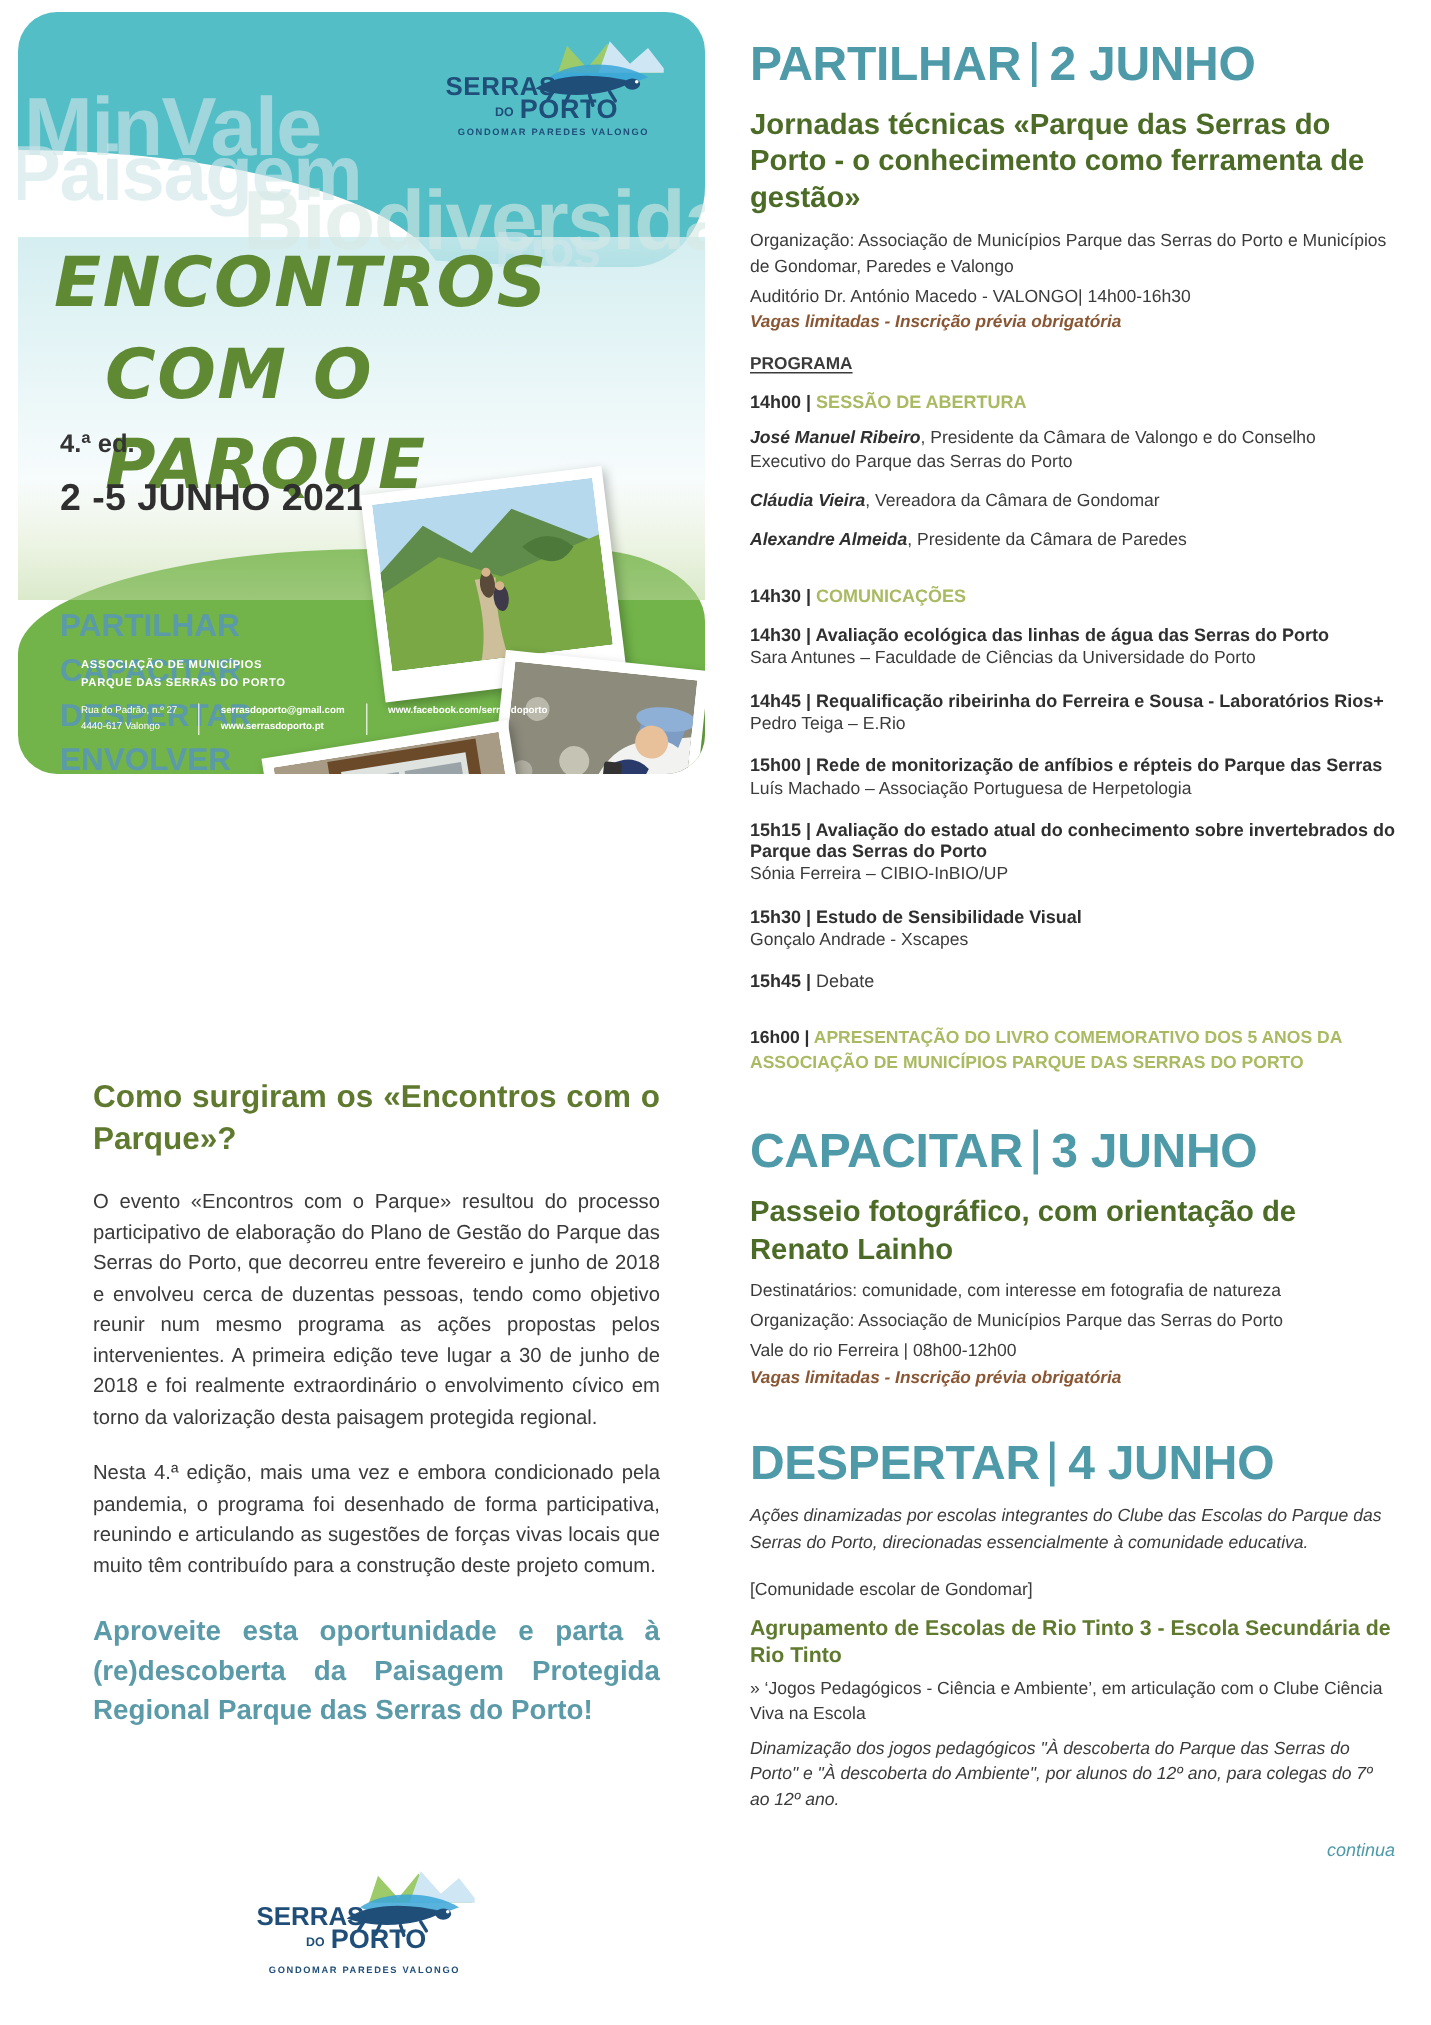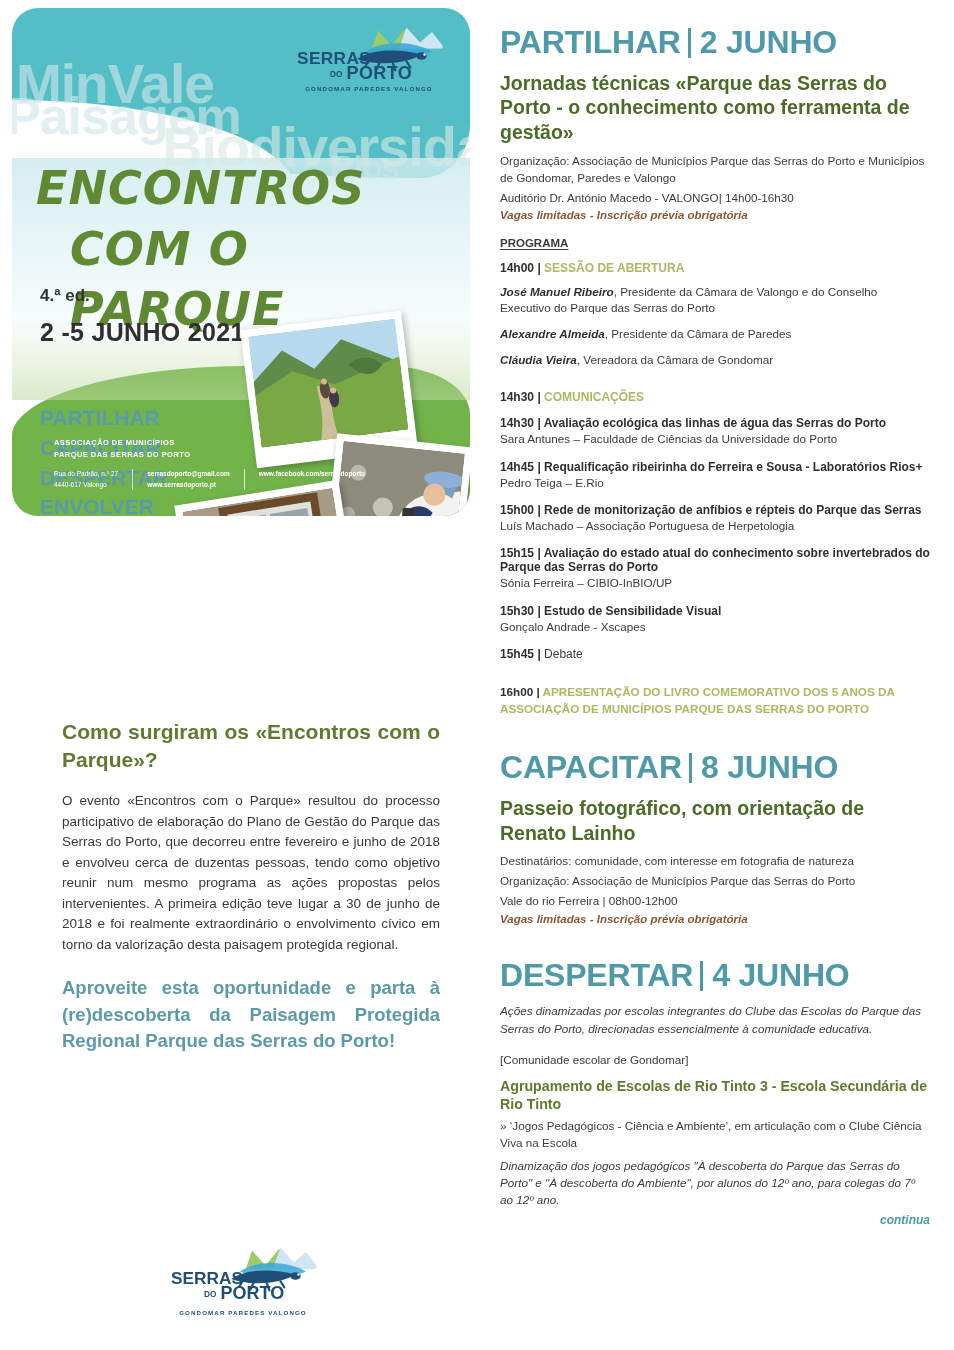--- a/index.html
+++ b/index.html
@@ -101,21 +101,21 @@
   .book .h{font-weight:700;color:#2f2f2f;}
   .book .t{color:#a9ba62;font-weight:700;}
 
   .sec2{margin-top:34px;}
   .sec3{margin-top:34px;}
   .intro-it{margin-top:10px;font-size:11.7px;font-style:italic;line-height:1.5;color:#3b3b3b;}
   .bracket{margin-top:15px;font-size:11.7px;color:#3b3b3b;}
   .school{margin-top:11px;font-size:14.2px;font-weight:700;color:#5f7a2e;line-height:1.3;}
   .bullet{margin-top:5px;font-size:11.7px;line-height:1.45;color:#3b3b3b;}
   .desc-it{margin-top:6px;font-size:11.7px;font-style:italic;line-height:1.45;color:#3b3b3b;}
-  .continua{margin-top:4px;text-align:right;font-size:12px;font-style:italic;font-weight:700;color:#4e9aa9;}
+  .continua{margin-top:17px;text-align:right;font-size:12px;font-style:italic;font-weight:400;color:#4e9aa9;}
 </style>
 </head>
 <body>
 
 <div class="page">
 
   <div class="left-col">
 
     <div class="poster">
       <div class="poster-teal"></div>
@@ -243,20 +243,21 @@
           </div>
           <div class="pf-div"></div>
           <div class="pf-c b">www.facebook.com/serrasdoporto</div>
         </div>
       </div>
     </div>
 
     <div class="article">
       <div class="art-h">Como surgiram os «Encontros com o Parque»?</div>
       <div class="art-p">O evento «Encontros com o Parque» resultou do processo participativo de elaboração do Plano de Gestão do Parque das Serras do Porto, que decorreu entre fevereiro e junho de 2018 e envolveu cerca de duzentas pessoas, tendo como objetivo reunir num mesmo programa as ações propostas pelos intervenientes. A primeira edição teve lugar a 30 de junho de 2018 e foi realmente extraordinário o envolvimento cívico em torno da valorização desta paisagem protegida regional.</div>
+      <div class="art-p">Nesta 4.ª edição, mais uma vez e embora condicionado pela pandemia, o programa foi desenhado de forma participativa, reunindo e articulando as sugestões de forças vivas locais que muito têm contribuído para a construção deste projeto comum.</div>
       <div class="art-cta">Aproveite esta oportunidade e parta à (re)descoberta da Paisagem Protegida Regional Parque das Serras do Porto!</div>
     </div>
 
     <div class="bottom-logo">
       <svg viewBox="0 0 200 76" width="150" height="57">
         <path d="M112 6 L130 26 L148 4 L166 24 L180 12 L196 30 L104 30 Z" fill="#9dcb6a"></path>
         <path d="M150 2 L168 22 L184 8 L198 26 L198 30 L140 30 Z" fill="#cfe6f5"></path>
         <path d="M96 34 C120 18 160 20 184 34 C162 44 120 46 96 34 Z" fill="#3aa6d8" opacity=".85"></path>
         <path d="M84 44 C104 30 140 30 170 38 C150 50 112 54 84 44 Z" fill="#1f4e79"></path>
         <ellipse cx="170" cy="40" rx="7" ry="5" fill="#1f4e79"></ellipse>
@@ -290,24 +291,24 @@
         <span class="ttl">14h00</span>
         <span> | </span>
         <span class="cat">SESSÃO DE ABERTURA</span>
       </div>
     </div>
 
     <div class="speaker">
       <b>José Manuel Ribeiro</b><span>, Presidente da Câmara de Valongo e do Conselho Executivo do Parque das Serras do Porto</span>
     </div>
     <div class="speaker">
+      <b>Cláudia Vieira</b><span>, Vereadora da Câmara de Gondomar</span>
+    </div>
+    <div class="speaker">
       <b>Alexandre Almeida</b><span>, Presidente da Câmara de Paredes</span>
-    </div>
-    <div class="speaker">
-      <b>Cláudia Vieira</b><span>, Vereadora da Câmara de Gondomar</span>
     </div>
 
     <div class="slot" style="margin-top:22px;">
       <div class="slot-hd">
         <span class="ttl">14h30</span>
         <span> | </span>
         <span class="cat">COMUNICAÇÕES</span>
       </div>
     </div>
 
@@ -362,21 +363,21 @@
     <div class="book">
       <span class="h">16h00</span>
       <span class="h"> | </span>
       <span class="t">APRESENTAÇÃO DO LIVRO COMEMORATIVO DOS 5 ANOS DA ASSOCIAÇÃO DE MUNICÍPIOS PARQUE DAS SERRAS DO PORTO</span>
     </div>
 
     <div class="sec2">
       <div class="day-h">
         <span>CAPACITAR</span>
         <span class="bar"></span>
-        <span class="dnum">8 JUNHO</span>
+        <span class="dnum">3 JUNHO</span>
       </div>
       <div class="sub-h">Passeio fotográfico, com orientação de Renato Lainho</div>
       <div class="meta">
         <span class="ln">Destinatários: comunidade, com interesse em fotografia de natureza</span>
         <span class="ln">Organização: Associação de Municípios Parque das Serras do Porto</span>
         <span class="ln">Vale do rio Ferreira | 08h00-12h00</span>
       </div>
       <div class="note">Vagas limitadas - Inscrição prévia obrigatória</div>
     </div>
 

